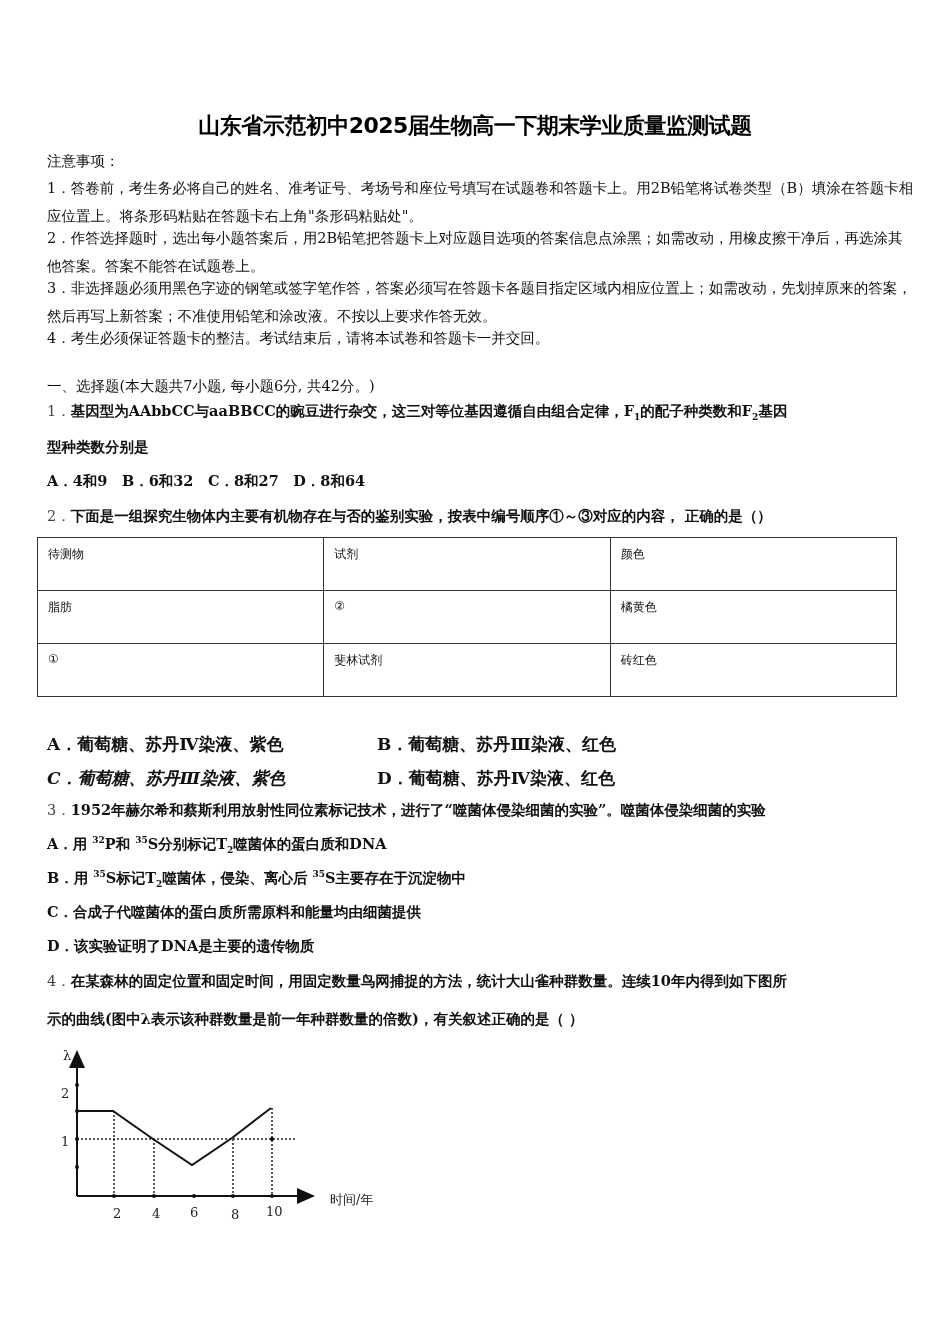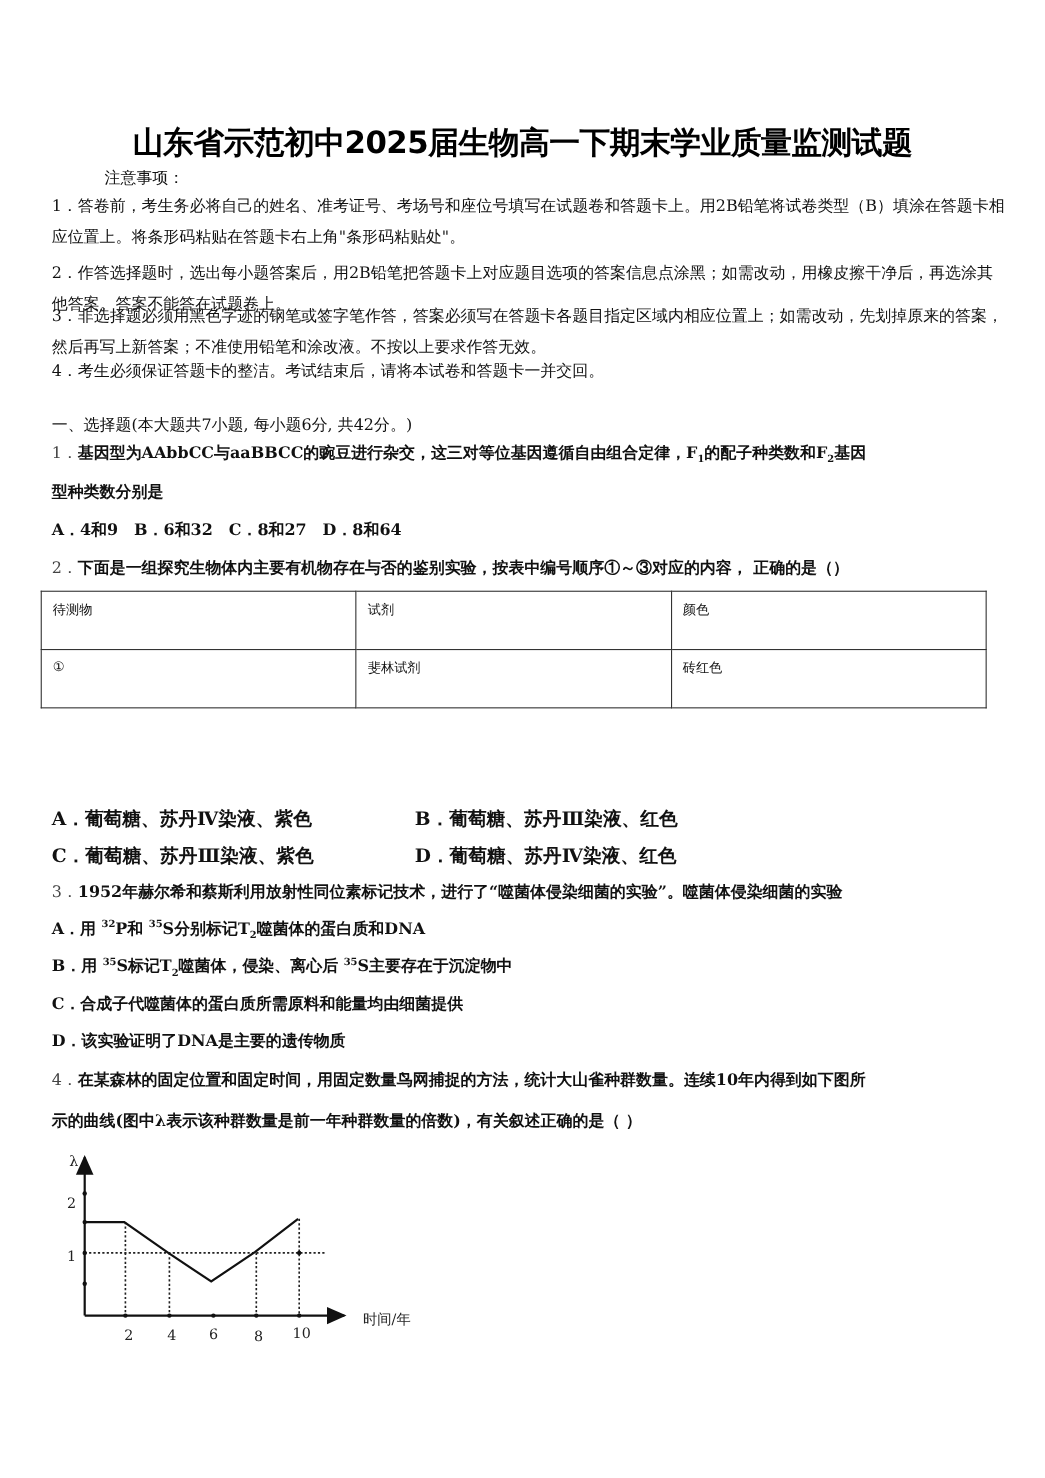--- a/index.html
+++ b/index.html
@@ -1,41 +1,41 @@
 <!DOCTYPE html>
 <html><head>
 <meta charset="utf-8">
 <style>
   html, body { margin: 0; padding: 0; background: #ffffff; }
   body { width: 950px; height: 1344px; position: relative; overflow: hidden;
          font-family: "DejaVu Serif", "Liberation Serif", serif; color: #111; }
   .abs { position: absolute; white-space: nowrap; }
   .title { left: 0; width: 950px; top: 111px; text-align: center;
            font-family: "DejaVu Sans", "Liberation Sans", sans-serif; font-weight: bold;
-           font-size: 28px; letter-spacing: -0.5px; color: #000; }
+           font-size: 22px; letter-spacing: -0.5px; color: #000; }
   .notice { font-size: 14.5px; line-height: 28px; left: 47px; width: 870px; }
   .line { font-size: 14.5px; left: 47px; }
   .bold { font-weight: bold; text-align: center; }
   .qnum { font-weight: normal; color: #444; }
   sup, sub { font-size: 9px; line-height: 0; }
   table.exp { position: absolute; left: 37px; top: 537px; width: 860px;
               border-collapse: collapse; font-size: 12px; }
   table.exp td { border: 1.5px solid #333; height: 44px; padding: 0 10px;
                  vertical-align: top; padding-top: 8px; width: 33.3%; }
   .opt-row { font-size: 17px; }
   svg text { font-family: "DejaVu Serif", "Liberation Serif", serif; }
 </style>
 </head>
 <body>
 
 <div class="abs title">山东省示范初中2025届生物高一下期末学业质量监测试题</div>
 
-<div class="abs line" style="top:152px;margin-left:48px;">注意事项：</div>
+<div class="abs line" style="top:152px;">注意事项：</div>
 <div class="abs notice" style="top:174px; white-space:normal;">1．答卷前，考生务必将自己的姓名、准考证号、考场号和座位号填写在试题卷和答题卡上。用2B铅笔将试卷类型（B）填涂在答题卡相应位置上。将条形码粘贴在答题卡右上角"条形码粘贴处"。</div>
-<div class="abs notice" style="top:235px; white-space:normal;">2．作答选择题时，选出每小题答案后，用2B铅笔把答题卡上对应题目选项的答案信息点涂黑；如需改动，用橡皮擦干净后，再选涂其他答案。答案不能答在试题卷上。</div>
+<div class="abs notice" style="top:224px; white-space:normal;">2．作答选择题时，选出每小题答案后，用2B铅笔把答题卡上对应题目选项的答案信息点涂黑；如需改动，用橡皮擦干净后，再选涂其他答案。答案不能答在试题卷上。</div>
 <div class="abs notice" style="top:274px; white-space:normal;">3．非选择题必须用黑色字迹的钢笔或签字笔作答，答案必须写在答题卡各题目指定区域内相应位置上；如需改动，先划掉原来的答案，然后再写上新答案；不准使用铅笔和涂改液。不按以上要求作答无效。</div>
 <div class="abs notice" style="top:324px; white-space:normal;">4．考生必须保证答题卡的整洁。考试结束后，请将本试卷和答题卡一并交回。</div>
 
 <div class="abs line" style="top:377px;">一、选择题(本大题共7小题, 每小题6分, 共42分。)</div>
 
 <div class="abs line bold" style="top:402px;">
   <span class="qnum">1．</span><span>基因型为AAbbCC与aaBBCC的豌豆进行杂交，这三对等位基因遵循自由组合定律，F</span><sub>1</sub><span>的配子种类数和F</span><sub>2</sub><span>基因</span>
 </div>
 <div class="abs line bold" style="top:438px;">型种类数分别是</div>
 <div class="abs line bold" style="top:472px;">A．4和9　B．6和32　C．8和27　D．8和64</div>
@@ -45,30 +45,35 @@
 </div>
 
 <table class="exp">
   <tbody>
       <tr>
     <td>待测物</td>
     <td>试剂</td>
     <td>颜色</td>
   </tr>
   <tr>
+    <td>脂肪</td>
+    <td>②</td>
+    <td>橘黄色</td>
+  </tr>
+  <tr>
     <td>①</td>
     <td>斐林试剂</td>
     <td>砖红色</td>
   </tr>
 </tbody>
   </table>
 
 <div class="abs opt-row bold" style="top:733px; left:47px;">A．葡萄糖、苏丹Ⅳ染液、紫色</div>
 <div class="abs opt-row bold" style="top:733px; left:377px;">B．葡萄糖、苏丹Ⅲ染液、红色</div>
-<div class="abs opt-row bold" style="top:767px; left:47px;">C．葡萄糖、苏丹Ⅲ染液、紫色</div>
+<div class="abs opt-row bold" style="top:767px; left:47px;font-style:italic;">C．葡萄糖、苏丹Ⅲ染液、紫色</div>
 <div class="abs opt-row bold" style="top:767px; left:377px;">D．葡萄糖、苏丹Ⅳ染液、红色</div>
 
 <div class="abs line bold" style="top:801px;">
   <span class="qnum">3．</span><span>1952年赫尔希和蔡斯利用放射性同位素标记技术，进行了“噬菌体侵染细菌的实验”。噬菌体侵染细菌的实验</span>
 </div>
 <div class="abs line bold" style="top:835px;">
   <span>A．用 </span><sup>32</sup><span>P和 </span><sup>35</sup><span>S分别标记T</span><sub>2</sub><span>噬菌体的蛋白质和DNA</span>
 </div>
 <div class="abs line bold" style="top:869px;">
   <span>B．用 </span><sup>35</sup><span>S标记T</span><sub>2</sub><span>噬菌体，侵染、离心后 </span><sup>35</sup><span>S主要存在于沉淀物中</span>

